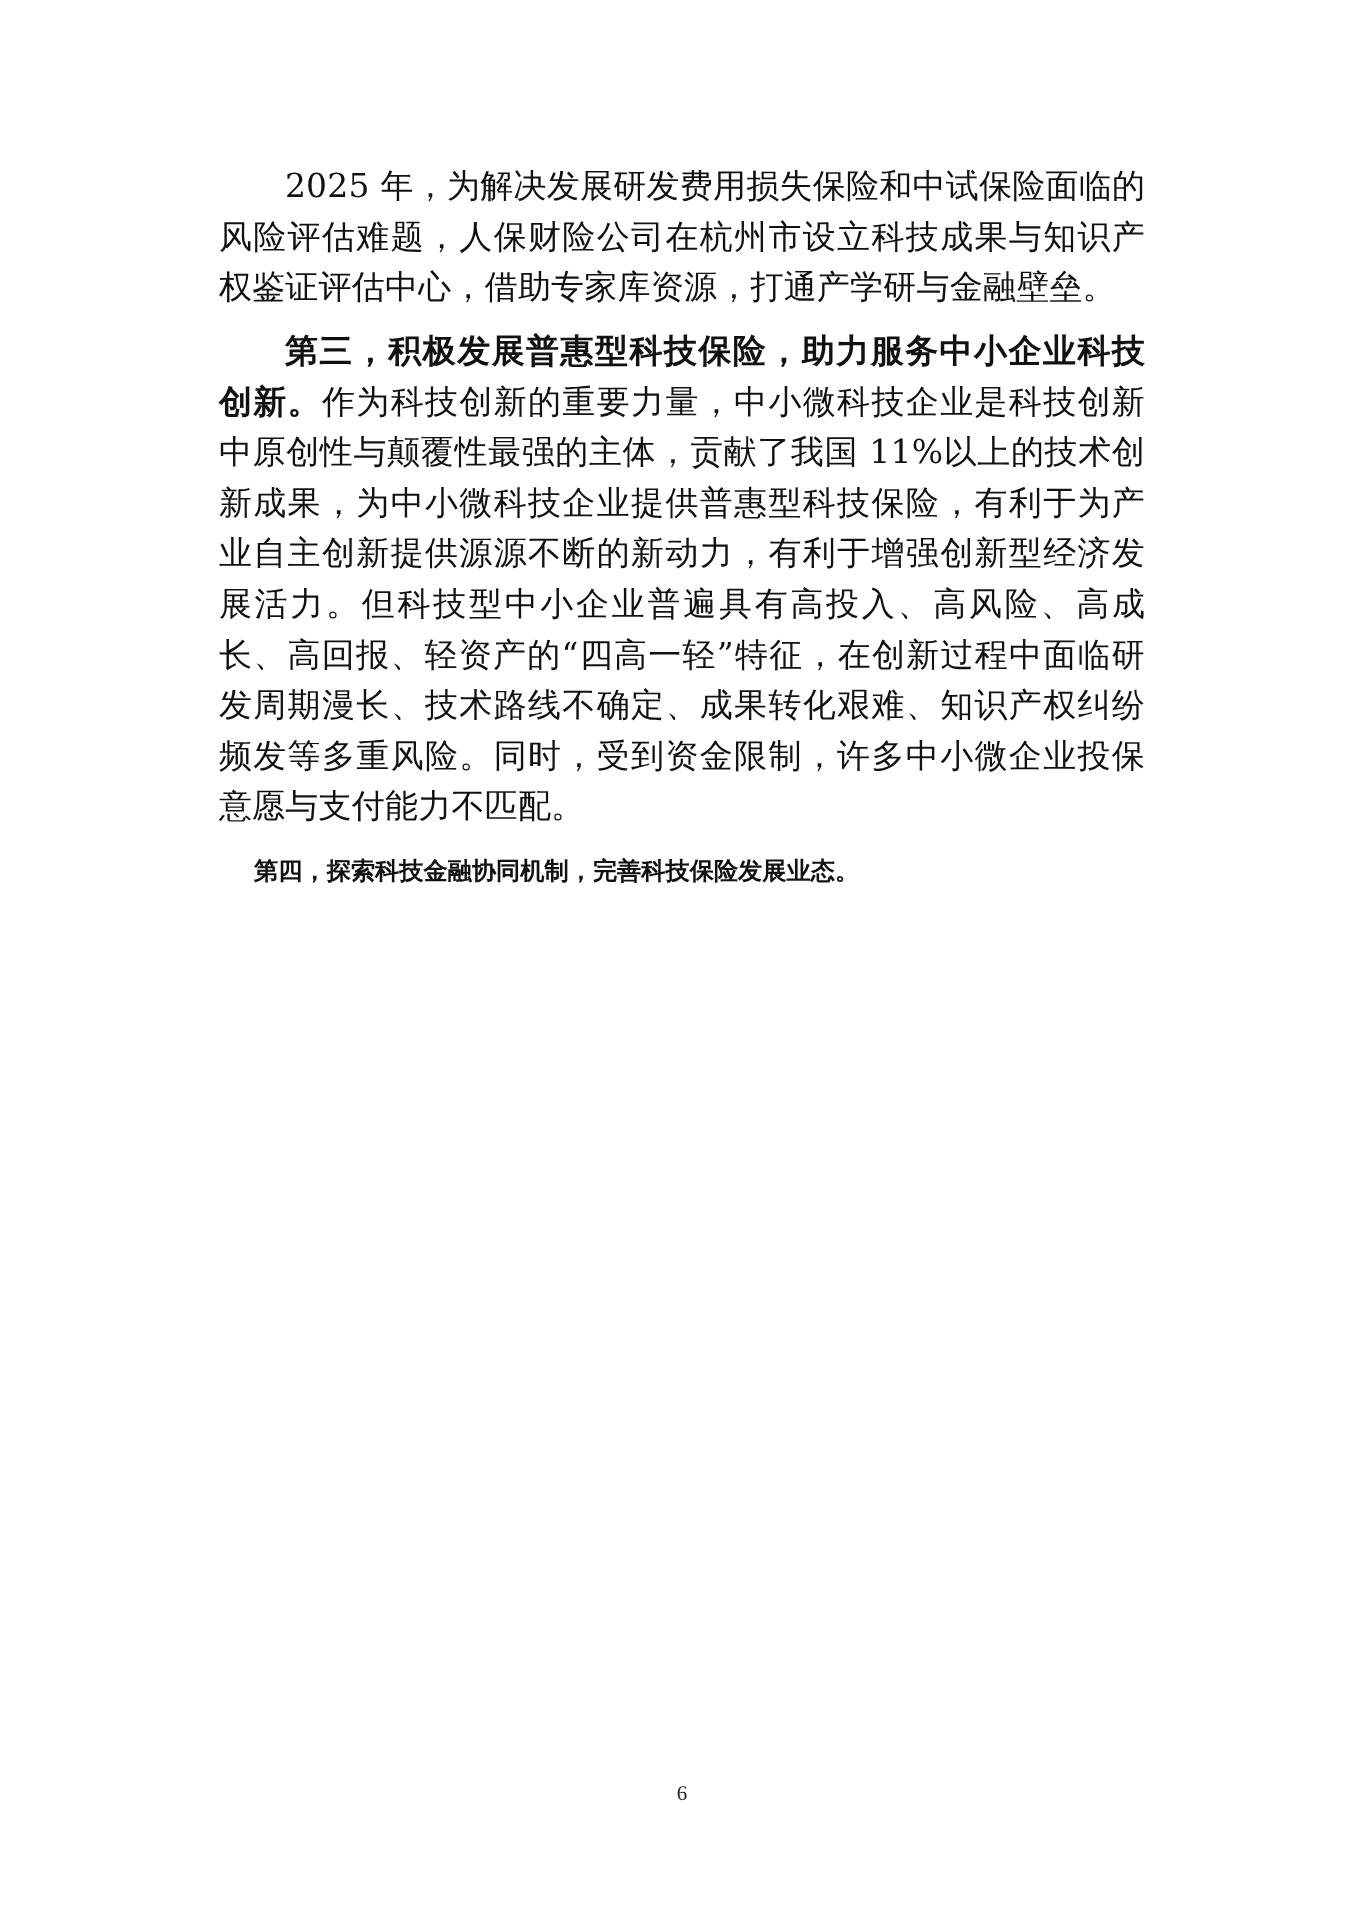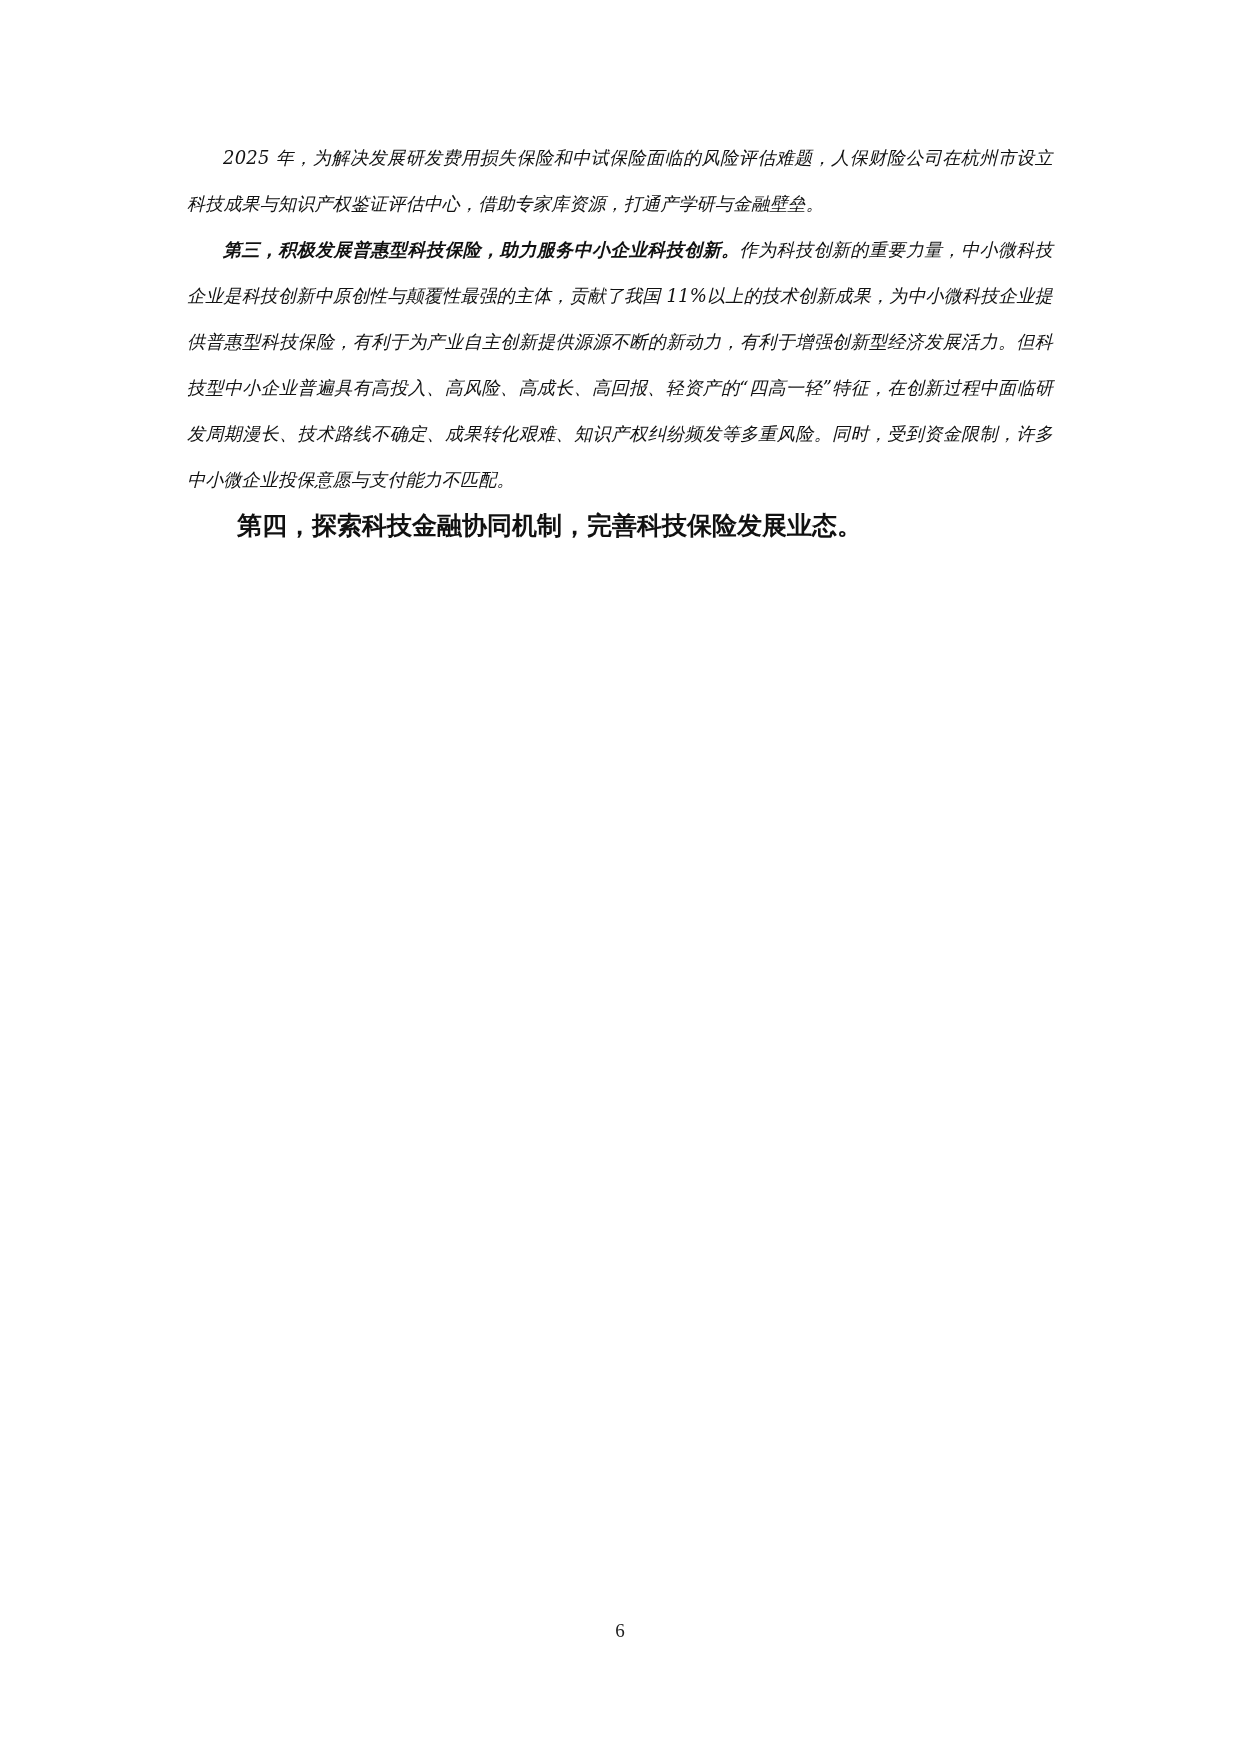--- a/index.html
+++ b/index.html
@@ -15,35 +15,34 @@
       color: #111111;
       font-family: "DejaVu Serif", "Liberation Serif", serif;
     }
     .page {
       position: absolute;
       left: 187px;
       top: 135px;
       width: 866px;
     }
     .para {
-      margin: 0;
-      font-size: 18px;
+      margin: 12px;
+      font-size: 30px;
       line-height: 46px;
       text-align: justify;
       text-justify: inter-character;
       letter-spacing: 0.2px;
       text-indent: 2em;
-      font-style: italic;
     }
     .para .lead {
       font-weight: bold;
     }
     .heading-line {
       margin: 0;
-      font-size: 25px;
+      font-size: 22px;
       line-height: 46px;
       text-indent: 2em;
       font-weight: bold;
     }
     .page-number {
       position: absolute;
       left: 0;
       width: 1240px;
       top: 1620px;
       text-align: center;

